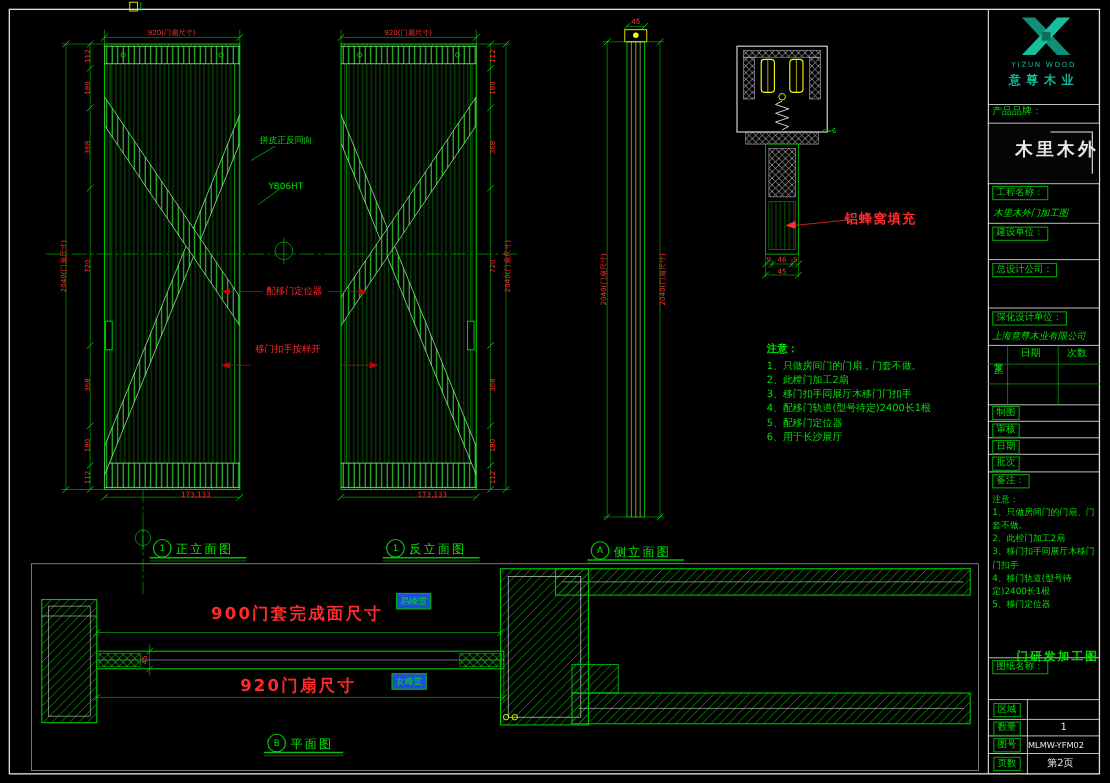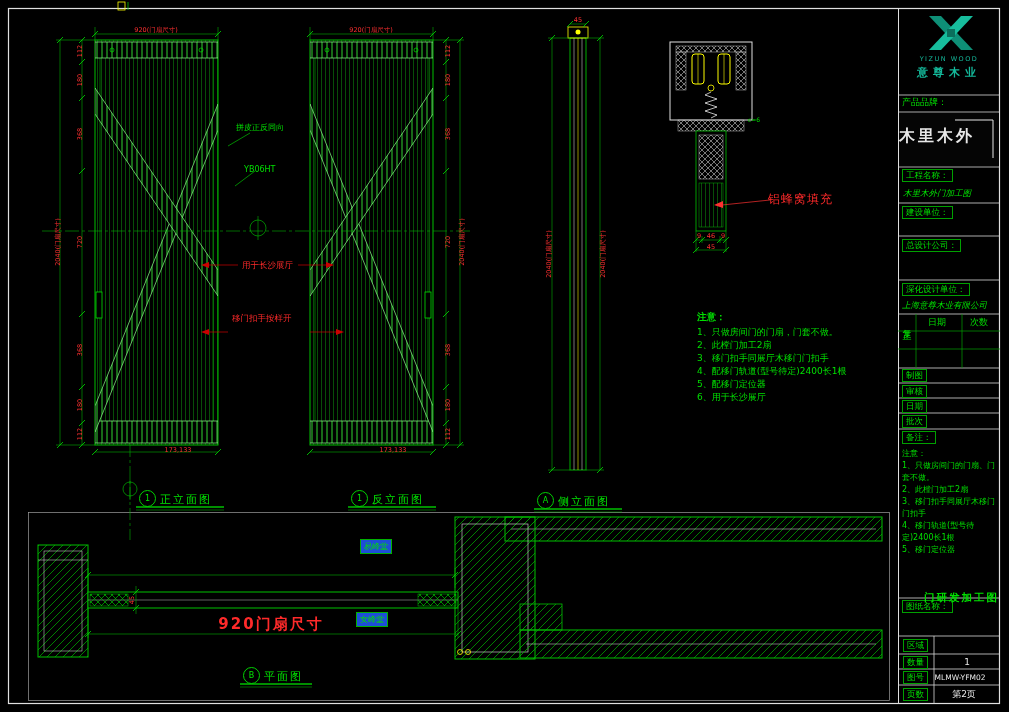--- a/index.html
+++ b/index.html
@@ -249,28 +249,28 @@
 <div class="t vdim" style="left:448px;top:242px">720</div>
 <div class="t vdim" style="left:448px;top:350px">368</div>
 <div class="t vdim" style="left:448px;top:405px">180</div>
 <div class="t vdim" style="left:448px;top:434px">112</div>
 
 <div class="t hdim" style="left:178px;top:450px">173,133</div>
 <div class="t hdim" style="left:393px;top:450px">173,133</div>
 
 <div class="t grn" style="left:236px;top:124px;font-size:8px">拼皮正反同向</div>
 <div class="t grn" style="left:244px;top:166px;font-size:8px">YB06HT</div>
-<div class="t red" style="left:242px;top:261px;font-size:8.5px">用于长沙展厅</div>
+<div class="t red" style="left:242px;top:261px;font-size:8.5px">配移门定位器</div>
 <div class="t red" style="left:232px;top:314px;font-size:8.5px">移门扣手按样开</div>
 
 <div class="t vdim" style="left:549px;top:254px">2040(门扇尺寸)</div>
 <div class="t vdim" style="left:603px;top:254px">2040(门扇尺寸)</div>
 <div class="t hdim" style="left:578px;top:20px">45</div>
 
-<div class="t red" style="left:768px;top:193px;font-size:12px;font-weight:normal;letter-spacing:1px">铝蜂窝填充</div>
+<div class="t red" style="left:768px;top:193px;font-size:12px;font-weight:bold;letter-spacing:1px">铝蜂窝填充</div>
 <div class="t grn" style="left:748px;top:117px;font-size:6px">c=6</div>
 <div class="t hdim" style="left:699px;top:236px">9</div>
 <div class="t hdim" style="left:711px;top:236px">46</div>
 <div class="t hdim" style="left:723px;top:236px">9</div>
 <div class="t hdim" style="left:711px;top:247px">45</div>
 
 <div class="note" style="left:697px;top:311px;font-size:9.5px;font-weight:bold">注意：</div>
 <div class="note" style="left:697px;top:326px">1、只做房间门的门扇，门套不做。</div>
 <div class="note" style="left:697px;top:339px">2、此樘门加工2扇</div>
 <div class="note" style="left:697px;top:352px">3、移门扣手同展厅木移门门扣手</div>
@@ -280,30 +280,31 @@
 
 <div class="marker" style="left:139px;top:490px">1</div>
 <div class="viewlabel" style="left:160px;top:492px">正立面图</div>
 <div class="marker" style="left:351px;top:490px">1</div>
 <div class="viewlabel" style="left:372px;top:492px">反立面图</div>
 <div class="marker" style="left:537px;top:492px">A</div>
 <div class="viewlabel" style="left:558px;top:494px">侧立面图</div>
 <div class="marker" style="left:243px;top:667px">B</div>
 <div class="viewlabel" style="left:264px;top:669px">平面图</div>
 
+<div class="bigred" style="left:270px;top:558px">900门套完成面尺寸</div>
 <div class="bigred" style="left:271px;top:624px">920门扇尺寸</div>
 <div class="t vdim" style="left:132px;top:600px">45</div>
 <div class="roombox" style="left:360px;top:539px">易峰堂</div>
 <div class="roombox" style="left:356px;top:612px">女峰堂</div>
 
 <div class="t teal" style="left:899px;top:56px;width:100px;text-align:center;font-size:6.5px;letter-spacing:1.5px">YIZUN WOOD</div>
 <div class="t teal" style="left:899px;top:67px;width:100px;text-align:center;font-size:11px;font-weight:bold;letter-spacing:5px">意尊木业</div>
 
 <div class="t grn" style="left:902px;top:98px;font-size:9px">产品品牌：</div>
-<div class="t wht" style="left:899px;top:128px;width:100px;text-align:left;font-size:16px;font-weight:bold;letter-spacing:3px">木里木外</div>
+<div class="t wht" style="left:899px;top:128px;width:100px;text-align:right;font-size:16px;font-weight:bold;letter-spacing:3px">木里木外</div>
 
 <div class="tlabel" style="left:902px;top:169px">工程名称：</div>
 <div class="tval" style="left:903px;top:188px">木里木外门加工图</div>
 <div class="tlabel" style="left:902px;top:206px">建设单位：</div>
 <div class="tlabel" style="left:902px;top:239px">总设计公司：</div>
 <div class="tlabel" style="left:902px;top:283px">深化设计单位：</div>
 <div class="tval" style="left:902px;top:300px">上海意尊木业有限公司</div>
 
 <div class="t grn" style="left:928px;top:318px;font-size:9px">日期</div>
 <div class="t grn" style="left:970px;top:318px;font-size:9px">次数</div>

